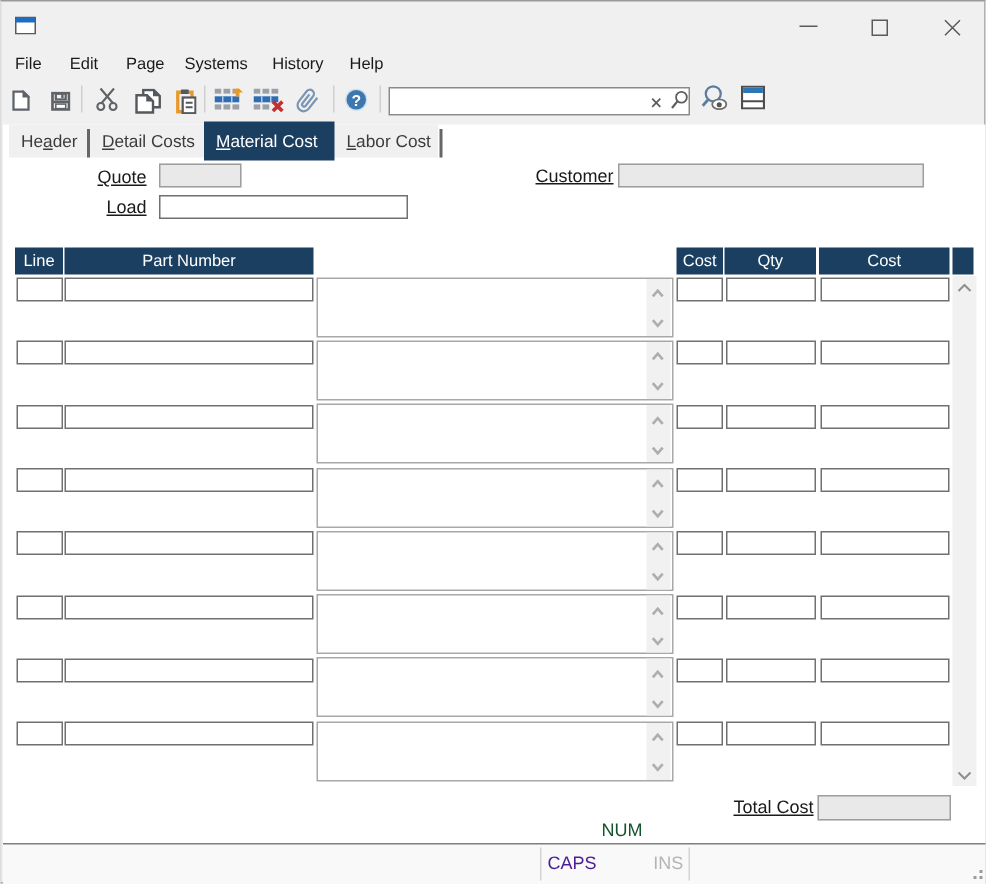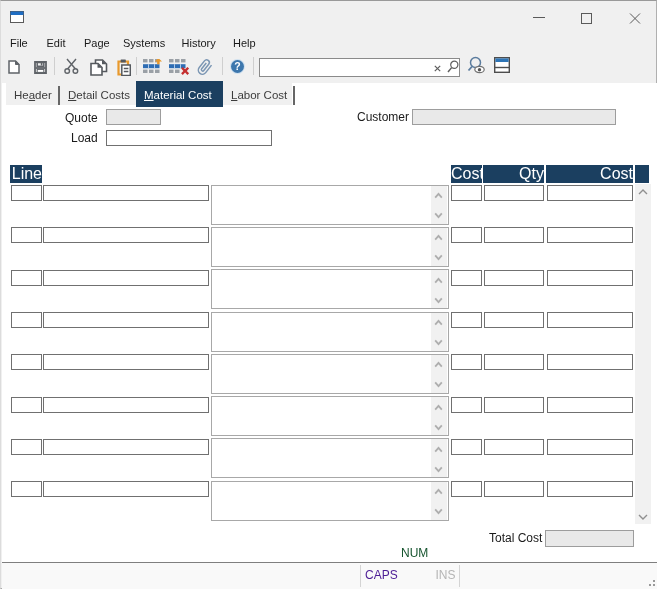--- a/index.html
+++ b/index.html
@@ -9,25 +9,25 @@
   .abs{position:absolute;}
   
   #title{left:29px;top:10px;font-size:11px;color:#565656;}
   .capbtn{width:46px;height:31px;top:1px;}
   
   .menu{top:36px;font-size:11px;color:#1a1a1a;}
   
   .inp{position:absolute;background:#fff;border:1px solid #707070;box-sizing:border-box;}
   .dis{background:#e9e9e9;border:1px solid #9d9d9d;}
   .ta{position:absolute;background:#fff;border:1px solid #a8a8a8;box-sizing:border-box;}
-  .lbl{position:absolute;font-size:12px;color:#1a1a1a;}
+  .lbl{position:absolute;font-size:12px;color:#1a1a1a;text-decoration:underline;}
   .tab{position:absolute;font-size:11.5px;color:#3c3c3c;top:88px;}
   
   .hd{position:absolute;top:164px;height:18px;background:#1b3f60;color:#fff;
-      font-size:16px;text-align:right;line-height:18px;}
+      font-size:11px;text-align:center;line-height:18px;}
   .sep{position:absolute;top:56px;width:1px;height:18px;background:#cfcfcf;}
 </style>
 </head>
 <body>
 <div id="win">
 
   <svg class="abs" style="left:9px;top:10px" width="14" height="12" viewBox="0 0 14 12">
     <rect x="0.5" y="0.5" width="13" height="11" fill="#fff" stroke="#5a5a5a"></rect>
     <rect x="0.5" y="0.5" width="13" height="3.5" fill="#1f6dc2"></rect>
   </svg>
@@ -158,20 +158,21 @@
   <div class="tab" style="left:230px"><span style="text-decoration:underline">L</span>abor Cost</div>
 
   <div class="abs lbl" style="left:64px;top:110px">Quote</div>
   <div class="abs inp dis" style="left:105px;top:108px;width:55px;height:16px"></div>
   <div class="abs lbl" style="left:70px;top:129.5px">Load</div>
   <div class="abs inp" style="left:105px;top:129px;width:166px;height:16px"></div>
   <div class="abs lbl" style="left:356px;top:109px">Customer</div>
   <div class="abs inp dis" style="left:411px;top:107.5px;width:204px;height:16.5px"></div>
 
   <div class="hd" style="left:9px;width:32px">Line</div>
+  <div class="hd" style="left:42px;width:166px">Part Number</div>
   <div class="hd" style="left:450px;width:31px">Cost</div>
   <div class="hd" style="left:482px;width:61px">Qty</div>
   <div class="hd" style="left:545px;width:87px">Cost</div>
   <div class="hd" style="left:634px;width:14px"></div>
 
   <div id="rows">
   <div class="abs inp" style="left:10px;top:184px;width:31px;height:16px"></div>
   <div class="abs inp" style="left:42px;top:184px;width:166px;height:16px"></div>
   <div class="abs ta" style="left:210px;top:183.5px;width:237.5px;height:40px"></div>
   <div class="abs" style="left:430px;top:184.5px;width:16px;height:38px;background:#f1f1f1"></div>

